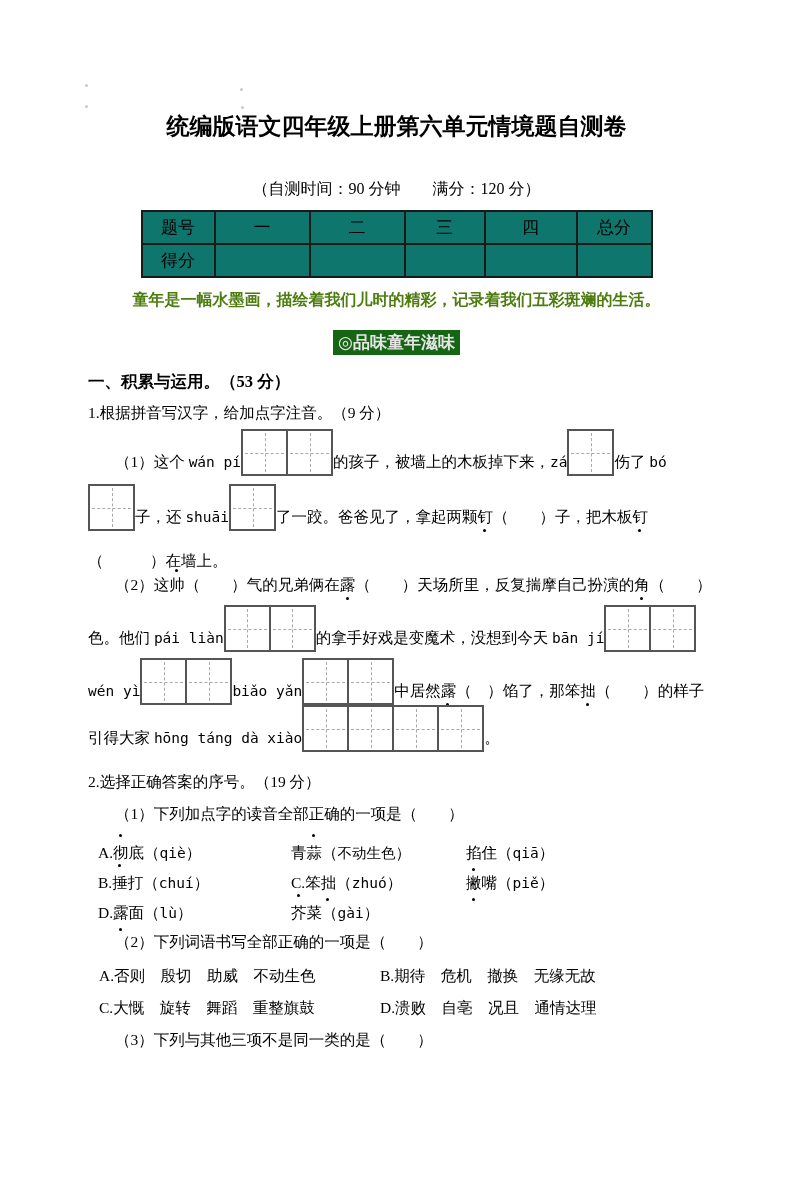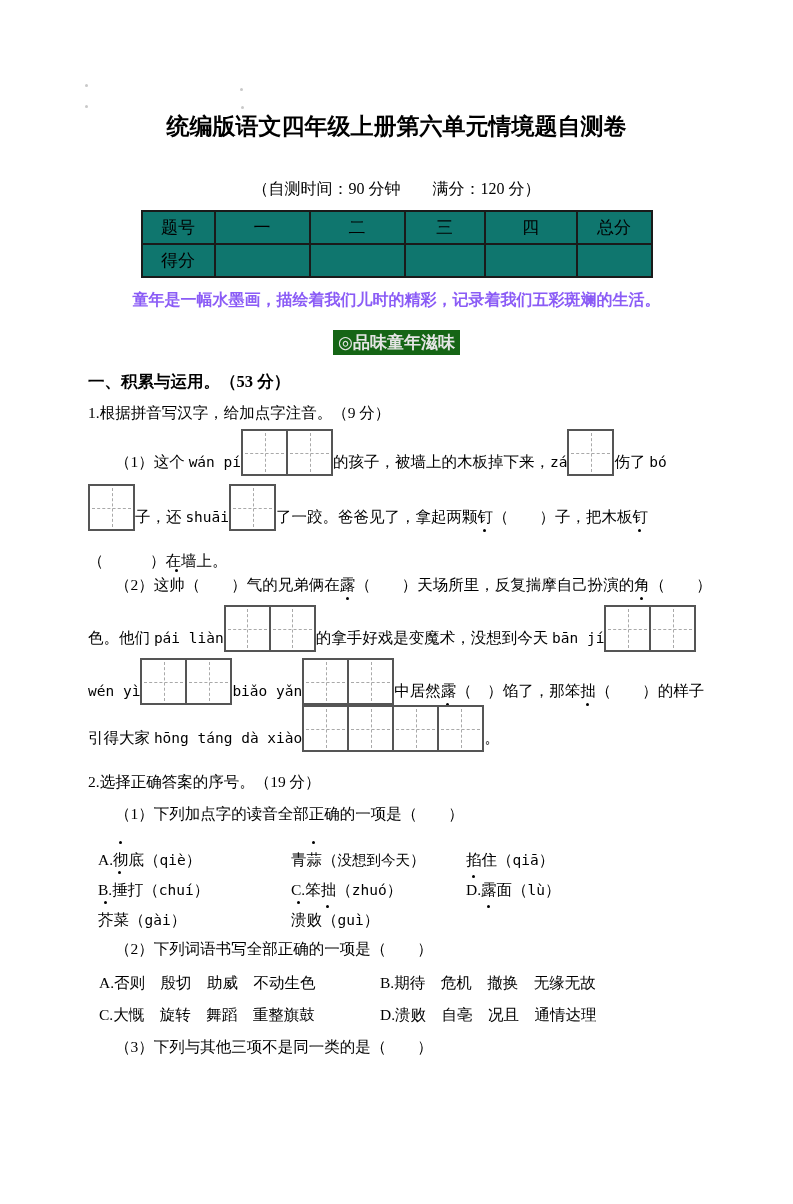--- a/index.html
+++ b/index.html
@@ -7,21 +7,21 @@
     width:793px;height:1060px;box-sizing:border-box;position:relative;overflow:hidden;
     background:#fff;color:#000;
     font-family:"Liberation Serif","DejaVu Serif",serif;
     font-size:15.5px;line-height:24px;
   }
   .artifact{position:absolute;width:3px;height:3px;background:#c9c9c9;border-radius:50%;}
   .title{margin:0;padding-top:112px;text-align:center;font-size:23px;font-weight:bold;line-height:30px;}
   .subtitle{margin-top:36px;text-align:center;font-size:16px;line-height:22px;}
   table.score{border-collapse:collapse;margin:10px auto 0;table-layout:fixed;}
   table.score td{border:2px solid #1a1a1a;height:31px;text-align:center;font-size:17px;padding:0;background:#0f766e;}
-  .motto{margin-top:11px;text-align:center;font-size:16px;font-weight:bold;color:#8b5cf6;line-height:22px;}
+  .motto{margin-top:11px;text-align:center;font-size:16px;font-weight:bold;color:#4d7c0f;line-height:22px;}
   .banner-wrap{margin-top:19px;text-align:center;line-height:25px;}
   .banner{display:inline-block;background:#156515;color:#e5e5e5;font-weight:bold;font-size:17px;padding:1px 5px;line-height:23px;}
   .content{padding:0 80px 0 88px;}
   .sec-heading{margin-top:16px;font-size:16.5px;font-weight:bold;line-height:22px;}
   .stem{margin-top:8px;}
   .pline{margin:0;}
   .indent{padding-left:27px;}
   .mt4{margin-top:4px;}.mt6{margin-top:6px;}.mt8{margin-top:8px;}
   .mt16{margin-top:0;}.mt18{margin-top:18px;}
   .py{font-family:"DejaVu Sans Mono",monospace;font-size:14.5px;}
@@ -29,21 +29,21 @@
   .wbox{display:inline-block;width:43px;height:43px;border:2px solid #555;position:relative;vertical-align:-9px;background:#fff;}
   .wbox+.wbox{margin-left:-2px;}
   .wbox::before{content:"";position:absolute;top:2px;bottom:2px;left:50%;border-left:1px dashed #a9a9a9;}
   .wbox::after{content:"";position:absolute;left:2px;right:2px;top:50%;border-top:1px dashed #a9a9a9;}
   .dotu,.doto{position:relative;display:inline-block;}
   .dotu::after,.doto::after{content:"";position:absolute;left:50%;margin-left:-2px;width:3px;height:3px;border-radius:50%;background:#000;}
   .dotu::after{bottom:-3px;}
   .doto::after{top:-4px;}
   .optgrid3{display:grid;grid-template-columns:193px 175px auto;margin-left:10px;line-height:30px;}
   .optgrid2{display:grid;grid-template-columns:281px auto;margin-left:11px;line-height:32px;}
-  .optgrid3.mt8{margin-top:19px;}
+  .optgrid3.mt8{margin-top:12px;}
   .footer{position:absolute;left:16px;right:0;top:1140px;text-align:center;font-size:12.5px;font-weight:bold;}
 </style>
 </head>
 <body>
 
 <div class="page">
 
   <div class="artifact" style="left:85px;top:84px;"></div>
   <div class="artifact" style="left:240px;top:88px;"></div>
   <div class="artifact" style="left:85px;top:105px;"></div>
@@ -101,27 +101,27 @@
     <div class="pline mt8">色。他们 <span class="py">pái liàn</span><span class="boxgroup"><span class="wbox"></span><span class="wbox"></span></span>的拿手好戏是变魔术，没想到今天 <span class="py">bān jí</span><span class="boxgroup"><span class="wbox"></span><span class="wbox"></span></span></div>
     <div class="pline mt6"><span class="py">wén yì</span><span class="boxgroup"><span class="wbox"></span><span class="wbox"></span></span><span class="py">biǎo yǎn</span><span class="boxgroup"><span class="wbox"></span><span class="wbox"></span></span>中居然<span class="dotu">露</span>（　）馅了，那笨<span class="dotu">拙</span>（　　）的样子</div>
     <div class="pline mt16">引得大家 <span class="py">hōng táng dà xiào</span><span class="boxgroup"><span class="wbox"></span><span class="wbox"></span><span class="wbox"></span><span class="wbox"></span></span>。</div>
 
     <div class="stem mt18">2.选择正确答案的序号。（19 分）</div>
 
     <div class="pline indent mt8">（1）下列加点字的读音全部正确的一项是（　　）</div>
 
     <div class="optgrid3 mt8">
       <div>A.<span class="doto">彻</span>底（<span class="py">qiè</span>）</div>
-      <div>青<span class="doto">蒜</span>（<span class="py">没想到今天</span>）</div>
+      <div>青<span class="doto">蒜</span>（<span class="py">不动生色</span>）</div>
       <div><span class="dotu">掐</span>住（<span class="py">qiā</span>）</div>
       <div>B.<span class="doto">捶</span>打（<span class="py">chuí</span>）</div>
       <div>C.笨<span class="dotu">拙</span>（<span class="py">zhuó</span>）</div>
+      <div><span class="dotu">撇</span>嘴（<span class="py">piě</span>）</div>
       <div>D.<span class="dotu">露</span>面（<span class="py">lù</span>）</div>
       <div><span class="doto">芥</span>菜（<span class="py">gài</span>）</div>
-      <div><span class="doto">溃</span>败（<span class="py">guì</span>）</div>
     </div>
 
     <div class="pline indent" style="margin-top:2px;">（2）下列词语书写全部正确的一项是（　　）</div>
 
     <div class="optgrid2 mt6">
       <div>A.否则　殷切　助威　不动生色</div>
       <div>B.期待　危机　撤换　无缘无故</div>
       <div>C.大慨　旋转　舞蹈　重整旗鼓</div>
       <div>D.溃败　自亳　况且　通情达理</div>
     </div>

